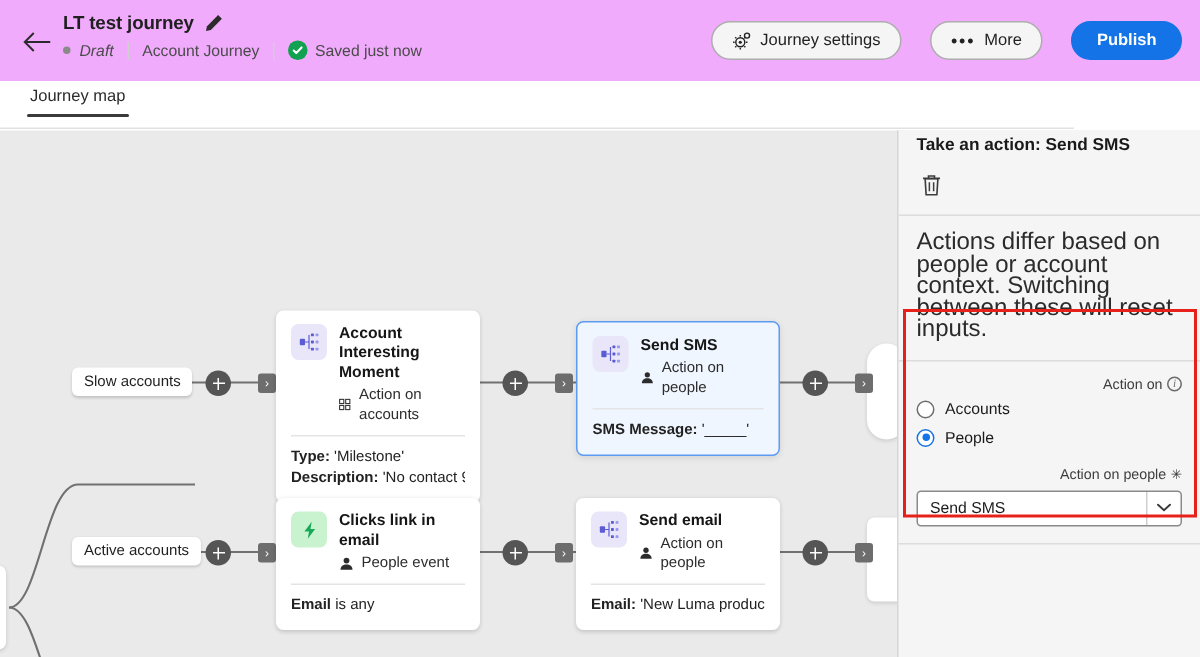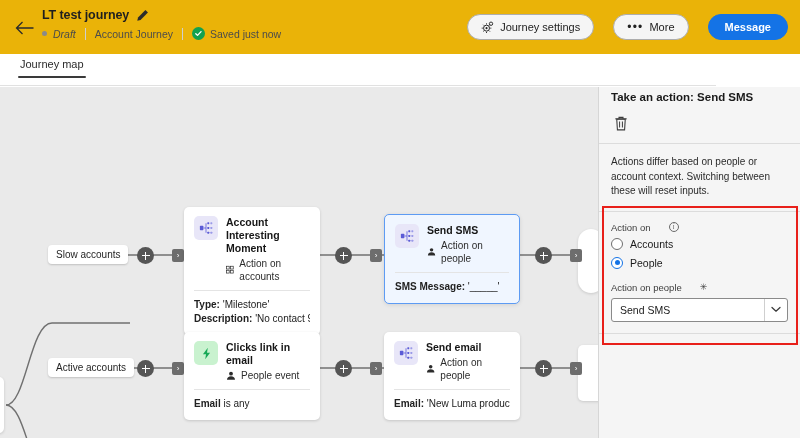--- a/index.html
+++ b/index.html
@@ -7,21 +7,21 @@
     width: 800px; height: 438px;
     font-family: "Liberation Sans", sans-serif;
     background: #ffffff;
     overflow: hidden;
   }
   #app { position: relative; width: 800px; height: 438px; }
 
   
   .header {
     position: absolute; left: 0; top: 0; width: 800px; height: 54px;
-    background: #eab308;
+    background: #f0abfc;
     display: flex; align-items: flex-start;
   }
   .back-btn {
     position: absolute; left: 12px; top: 16px;
     width: 24px; height: 24px;
     display: flex; align-items: center; justify-content: center;
     cursor: pointer;
   }
   .title-block { position: absolute; left: 42px; top: 8px; }
   .title-row { display: flex; align-items: center; gap: 7px; }
@@ -178,33 +178,33 @@
   .panel-title {
     font-size: 11.5px; font-weight: bold; color: #1a1a1a; line-height: 14px;
   }
   .panel-toolrow { padding: 9px 12px 10px 12px; }
   .trash-btn {
     width: 20px; height: 20px; cursor: pointer;
     display: flex; align-items: center; justify-content: center;
   }
   .panel-sep { height: 1px; background: #dcdcdc; }
   .panel-desc {
-    padding: 11px 12px 12px 12px; font-size: 10px; color: #2b2b2b;
+    padding: 11px 12px 12px 12px; font-size: 16px; color: #2b2b2b;
     line-height: 14.5px;
   }
 
   .hl-box {
     position: absolute; left: 3px; top: 119px; width: 196px; height: 139px;
     border: 2px solid #e8201a; background: transparent;
     pointer-events: none; z-index: 5;
   }
   .field-area { padding: 0 12px; }
   .field-label {
-    display: flex; align-items: center; gap: 18px;
-    font-size: 9.5px; color: #3d3d3d; margin-bottom: 5px;
+    display: flex; align-items: center; gap: 3px;
+    font-size: 9.5px; color: #3d3d3d; margin-bottom: 5px; justify-content: flex-end;
   }
   .info-i {
     width: 10px; height: 10px; border-radius: 50%;
     border: 1px solid #6b6b6b; color: #6b6b6b;
     font-size: 7.5px; line-height: 8.5px; text-align: center;
     font-style: italic; font-family: "Liberation Serif", serif;
     flex: none;
   }
   .radio-row {
     display: flex; align-items: center; gap: 7px;
@@ -309,21 +309,21 @@
           </g>
           <circle cx="15.4" cy="4.2" r="2.6" fill="none" stroke="#222" stroke-width="1.4"></circle>
         </svg>
         <span>Journey settings</span>
       </div>
       <div class="btn">
         <span class="dots">•••</span>
         <span>More</span>
       </div>
       <div class="btn btn-primary">
-        <span>Message</span>
+        <span>Publish</span>
       </div>
     </div>
   </div>
 
   <div class="tabbar">
     <div class="tab active">
       <span>Journey map</span>
     </div>
   </div>
 

